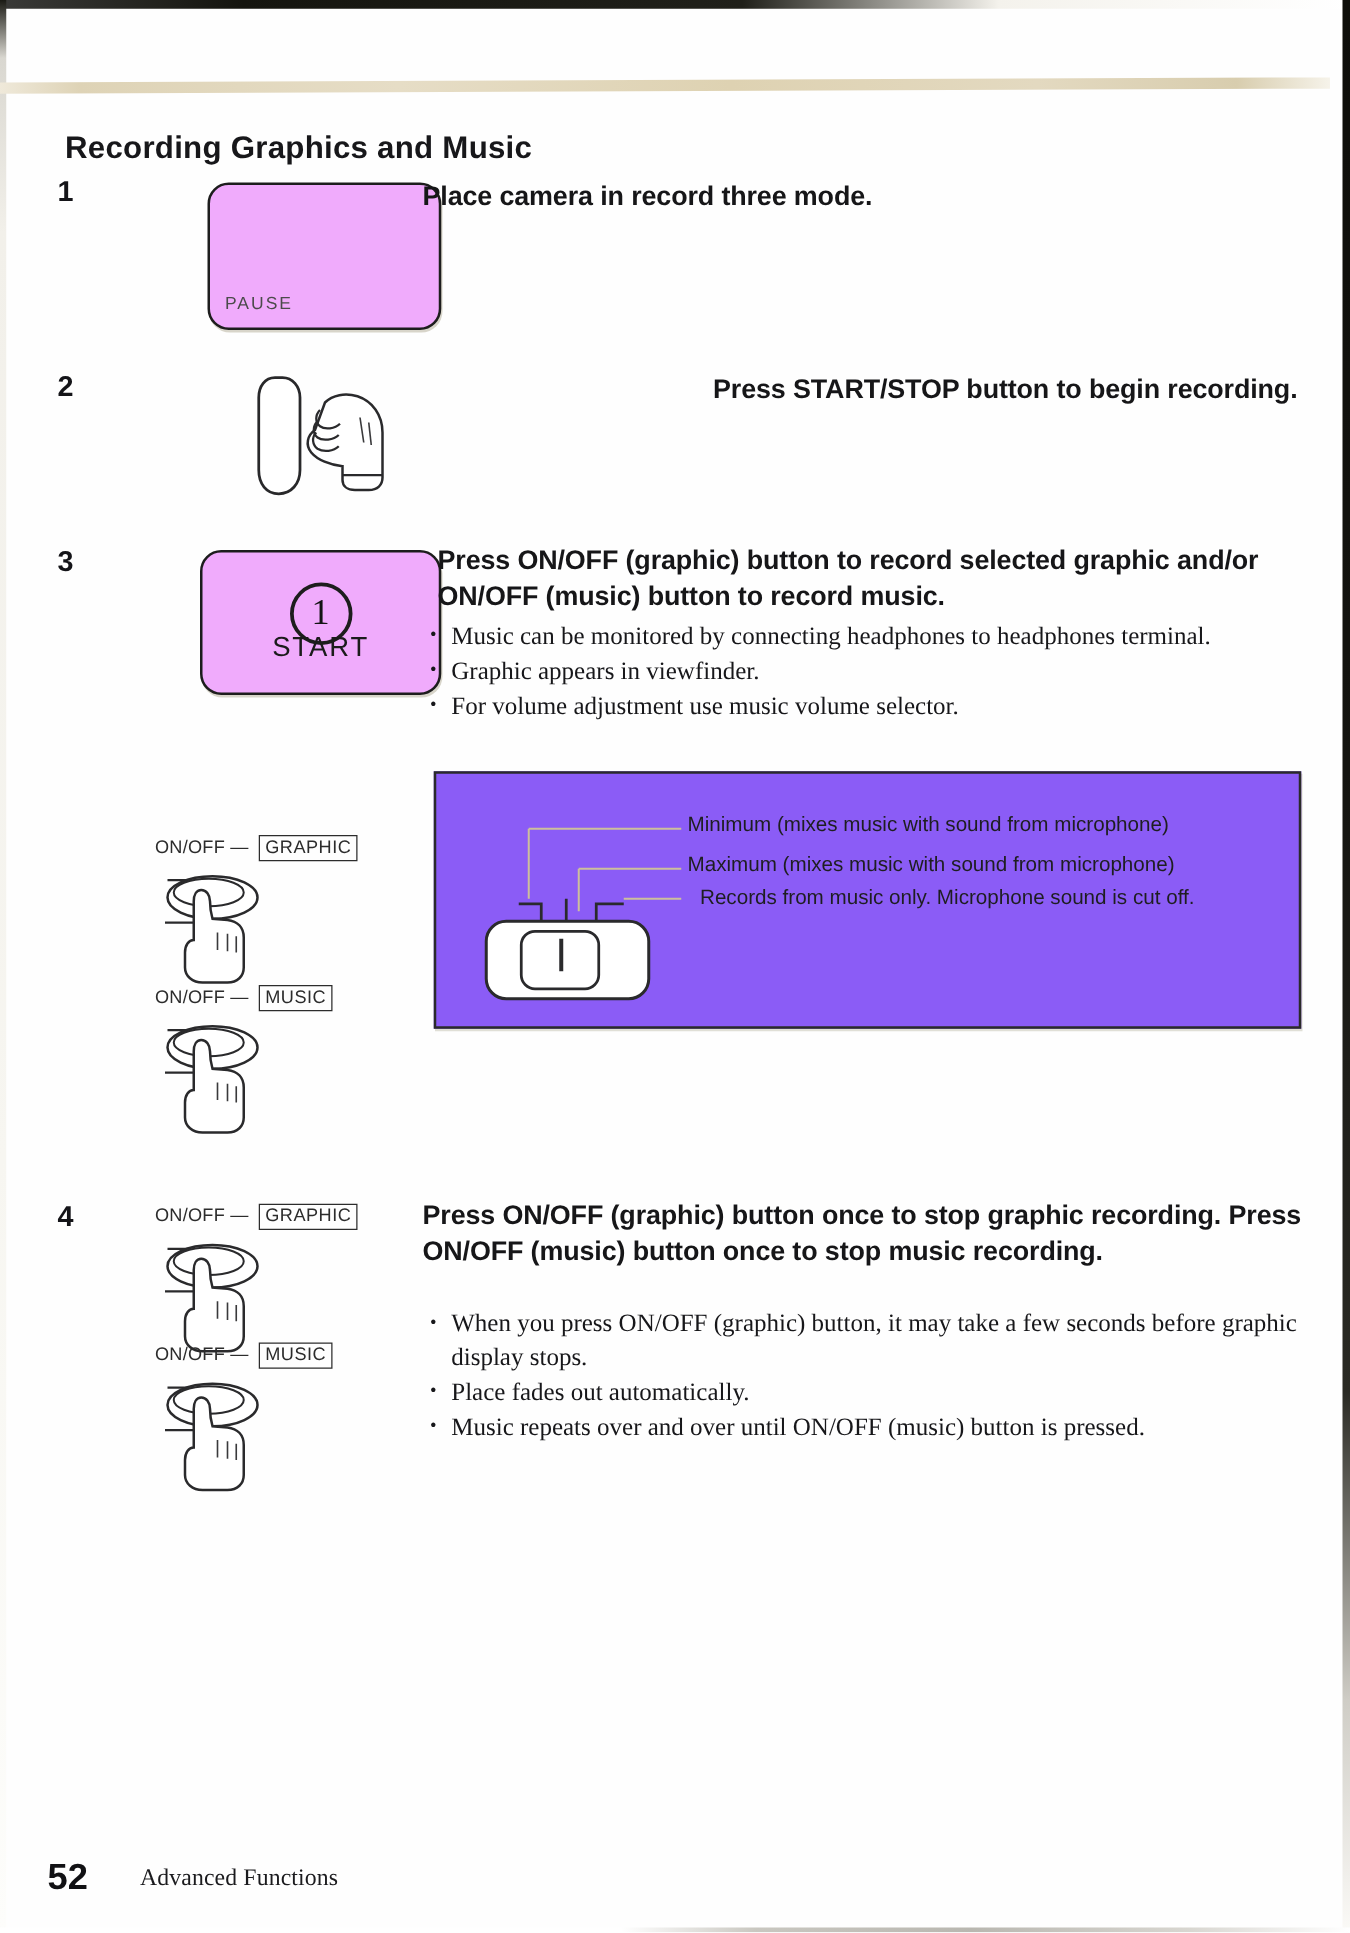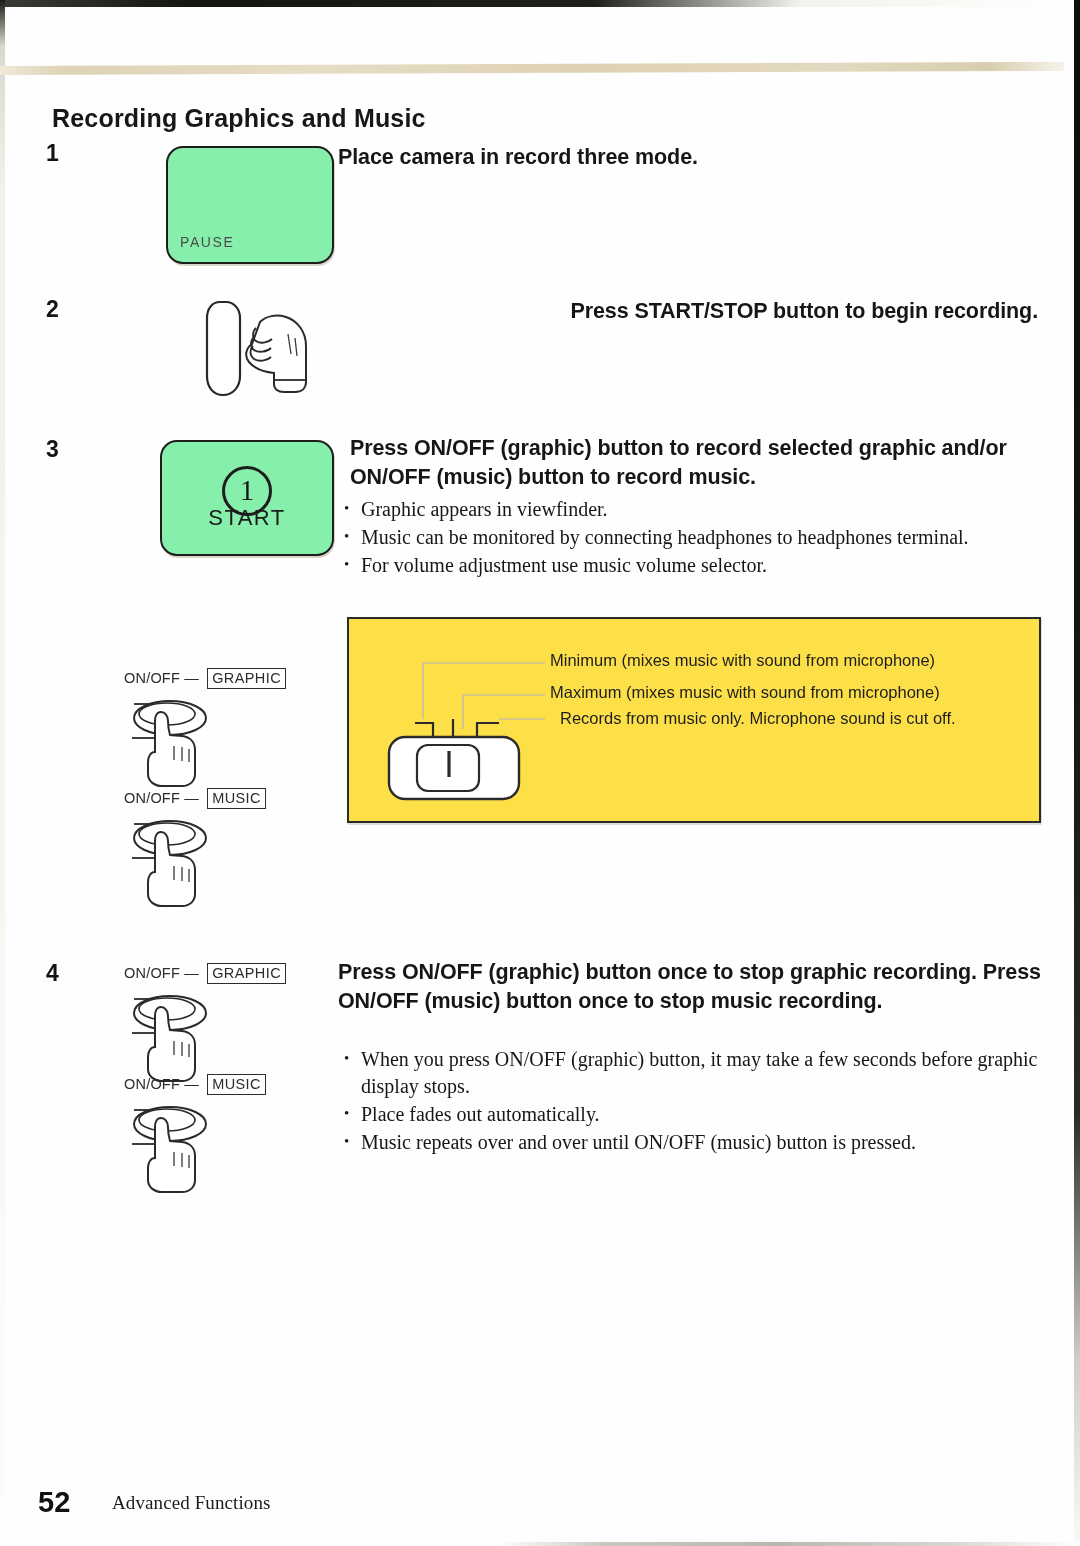--- a/index.html
+++ b/index.html
@@ -82,22 +82,23 @@
     position: absolute;
     left: 2px; top: -1px;
     font-size: 15px;
   }
 
   
   .vf-box {
     position: absolute;
     border: 2.5px solid #1d1d1d;
     border-radius: 17px;
-    background: #86efac;
+    background: #f0abfc;
     box-shadow: 1px 2px 0 rgba(170,165,140,0.45);
+    padding-left: 19px;
   }
   .vf-label {
     position: absolute;
     font-family: "Liberation Sans", sans-serif;
     font-size: 14px;
     letter-spacing: 1.6px;
     color: #4b4b4b;
   }
   .start-mark {
     position: absolute;
@@ -133,21 +134,21 @@
     border: 1.5px solid #2c2c2c;
     padding: 1px 4px 2px 4px;
     margin-left: 4px;
     letter-spacing: 0.4px;
   }
 
   
   .anno-panel {
     position: absolute;
     border: 2px solid #2a2a2a;
-    background: #fde047;
+    background: #8b5cf6;
     box-shadow: 1px 2px 0 rgba(170,165,140,0.35);
     text-align: center;
   }
   .anno-line {
     position: absolute;
     font-size: 16.5px;
     color: #1e1e20;
     white-space: nowrap;
   }
 
@@ -219,22 +220,22 @@
   <div class="vf-box" style="left:160px; top:440px; width:170px; height:112px;">
     <div class="start-mark" style="top:24px;">
       <div class="start-circle">1</div>
       <div class="start-word">START</div>
     </div>
   </div>
 
   <div class="step-head" style="left:350px; top:434px; width:700px;">Press ON/OFF (graphic) button to record selected graphic and/or ON/OFF (music) button to record music.</div>
 
   <div class="bullets" style="left:342px; top:496px; width:700px;">
+    <div class="b">Music can be monitored by connecting headphones to headphones terminal.</div>
     <div class="b">Graphic appears in viewfinder.</div>
-    <div class="b">Music can be monitored by connecting headphones to headphones terminal.</div>
     <div class="b">For volume adjustment use music volume selector.</div>
   </div>
 
   <div class="ctrl-label" style="left:124px; top:670px;">
     <span>ON/OFF</span>
     <span>—</span>
     <span class="boxed">GRAPHIC</span>
   </div>
 
   <div style="position:absolute; left:124px; top:690px; width:110px; height:100px;">

